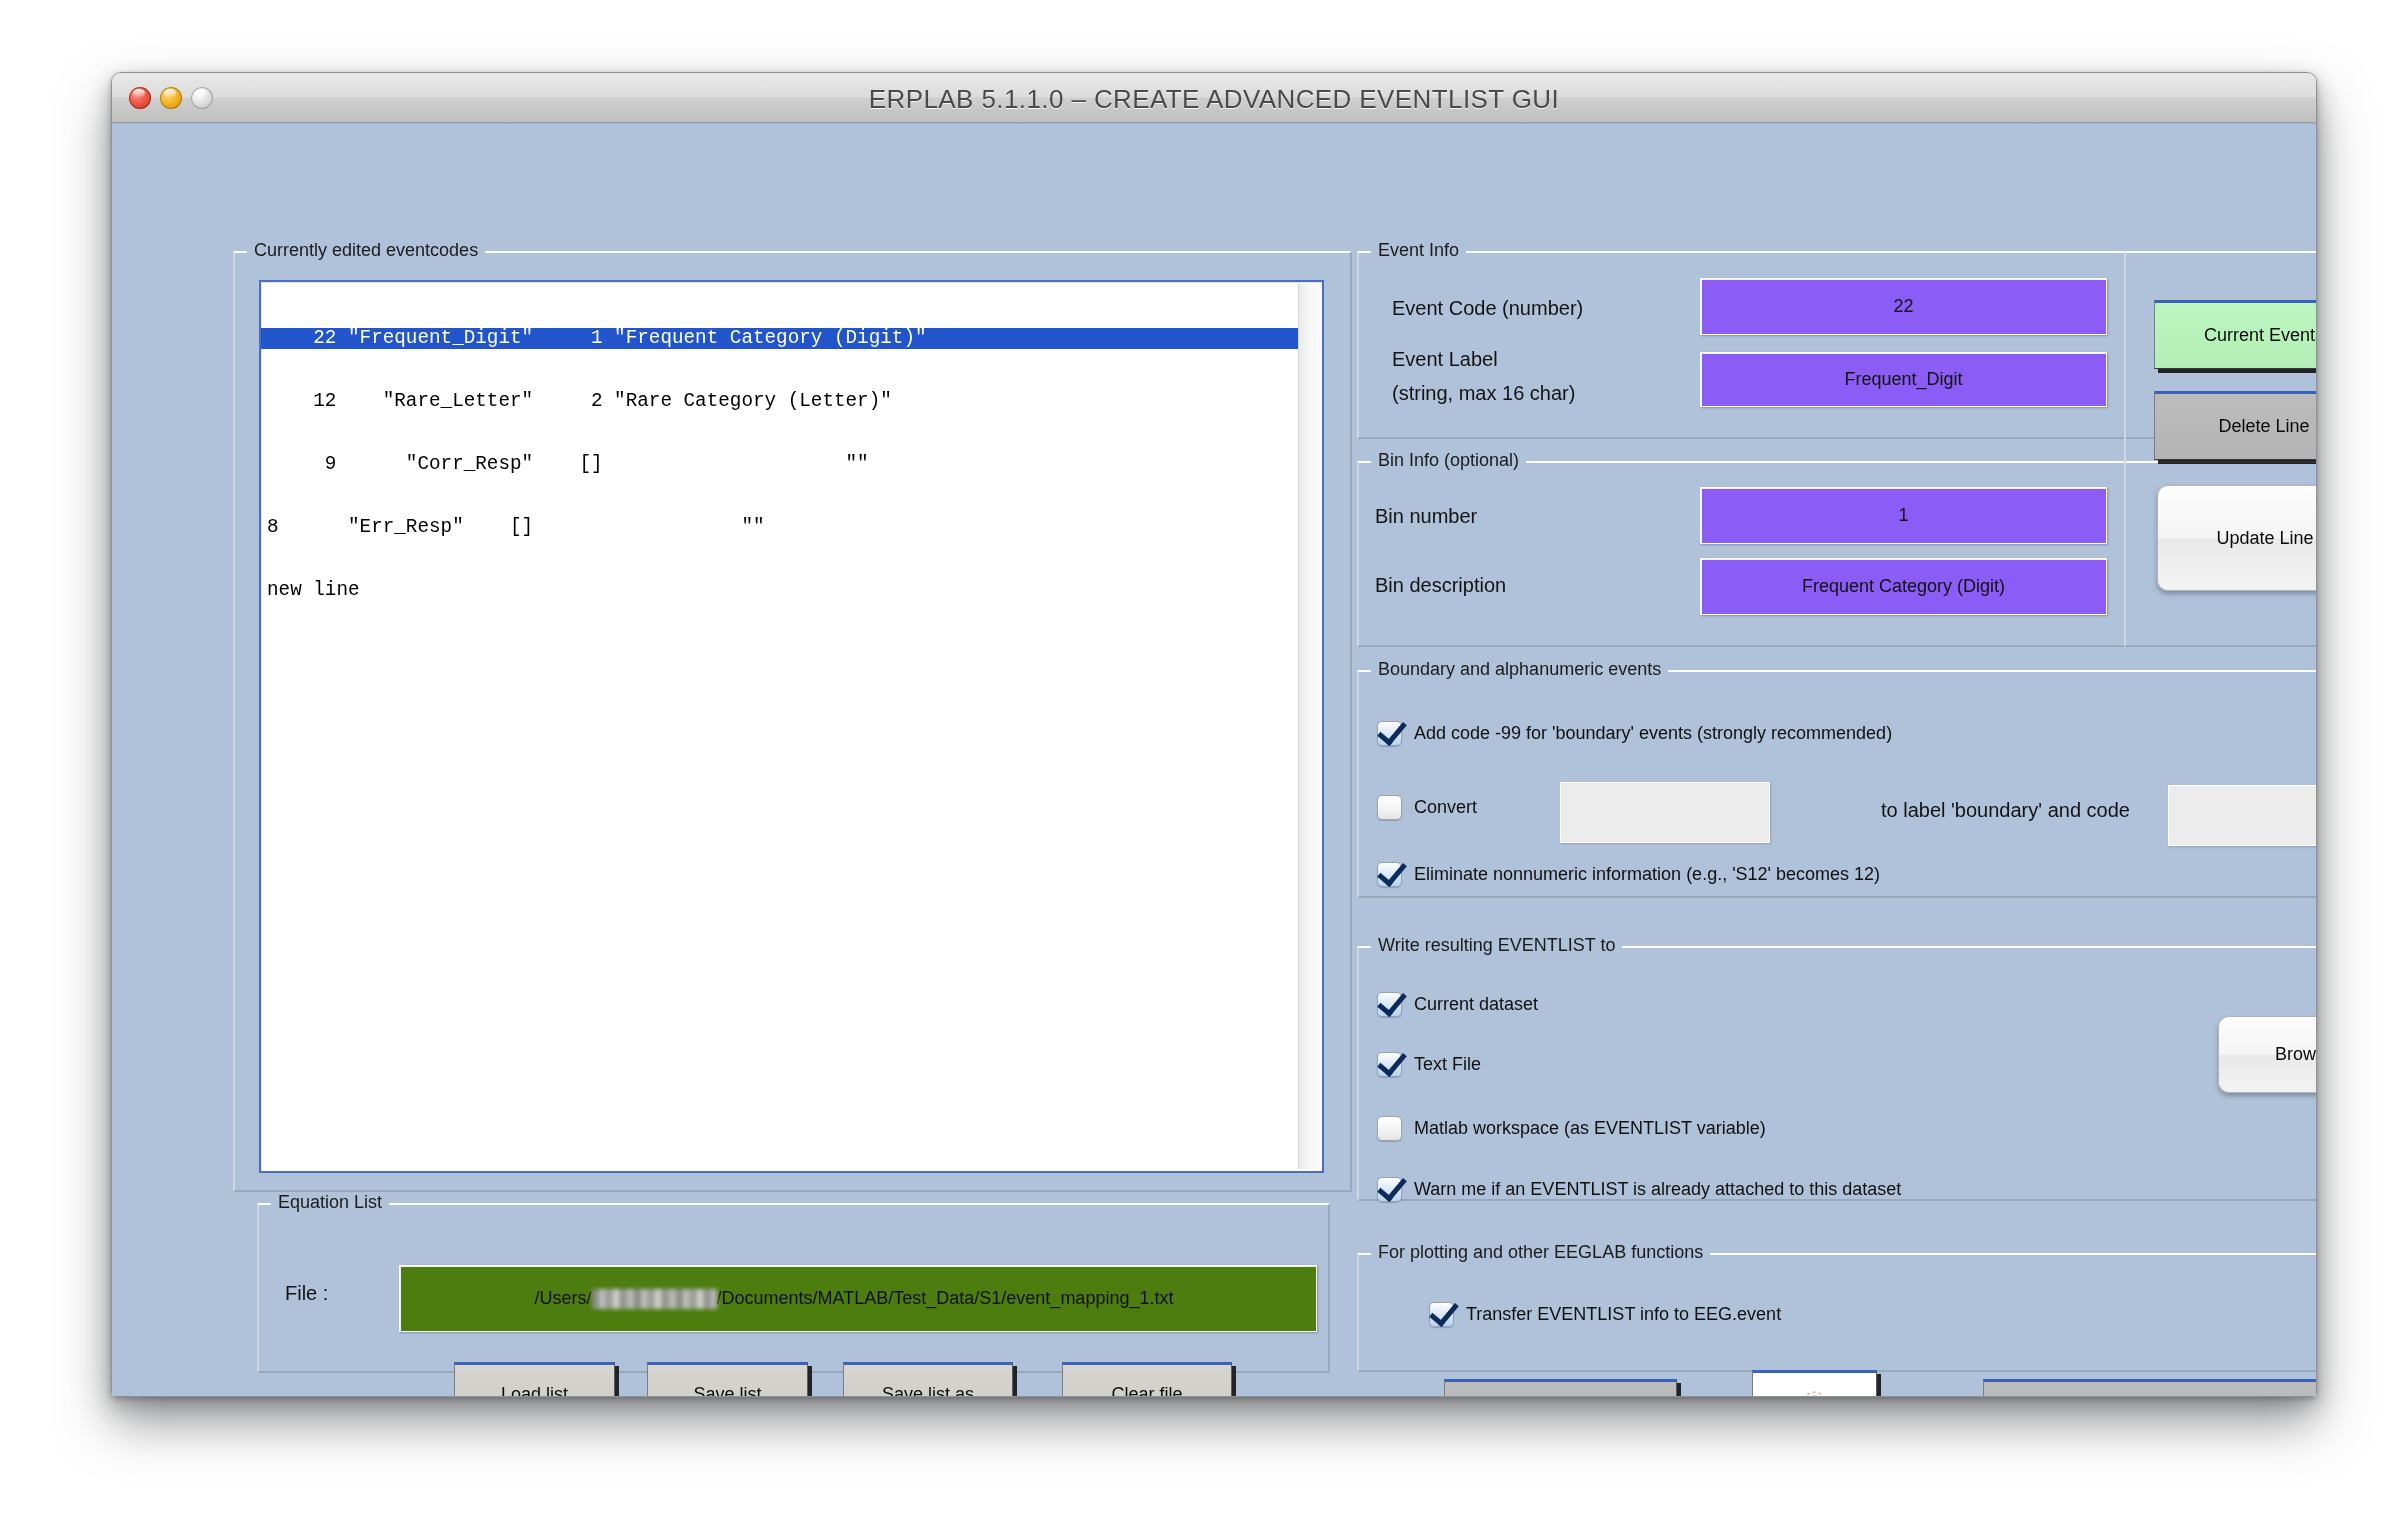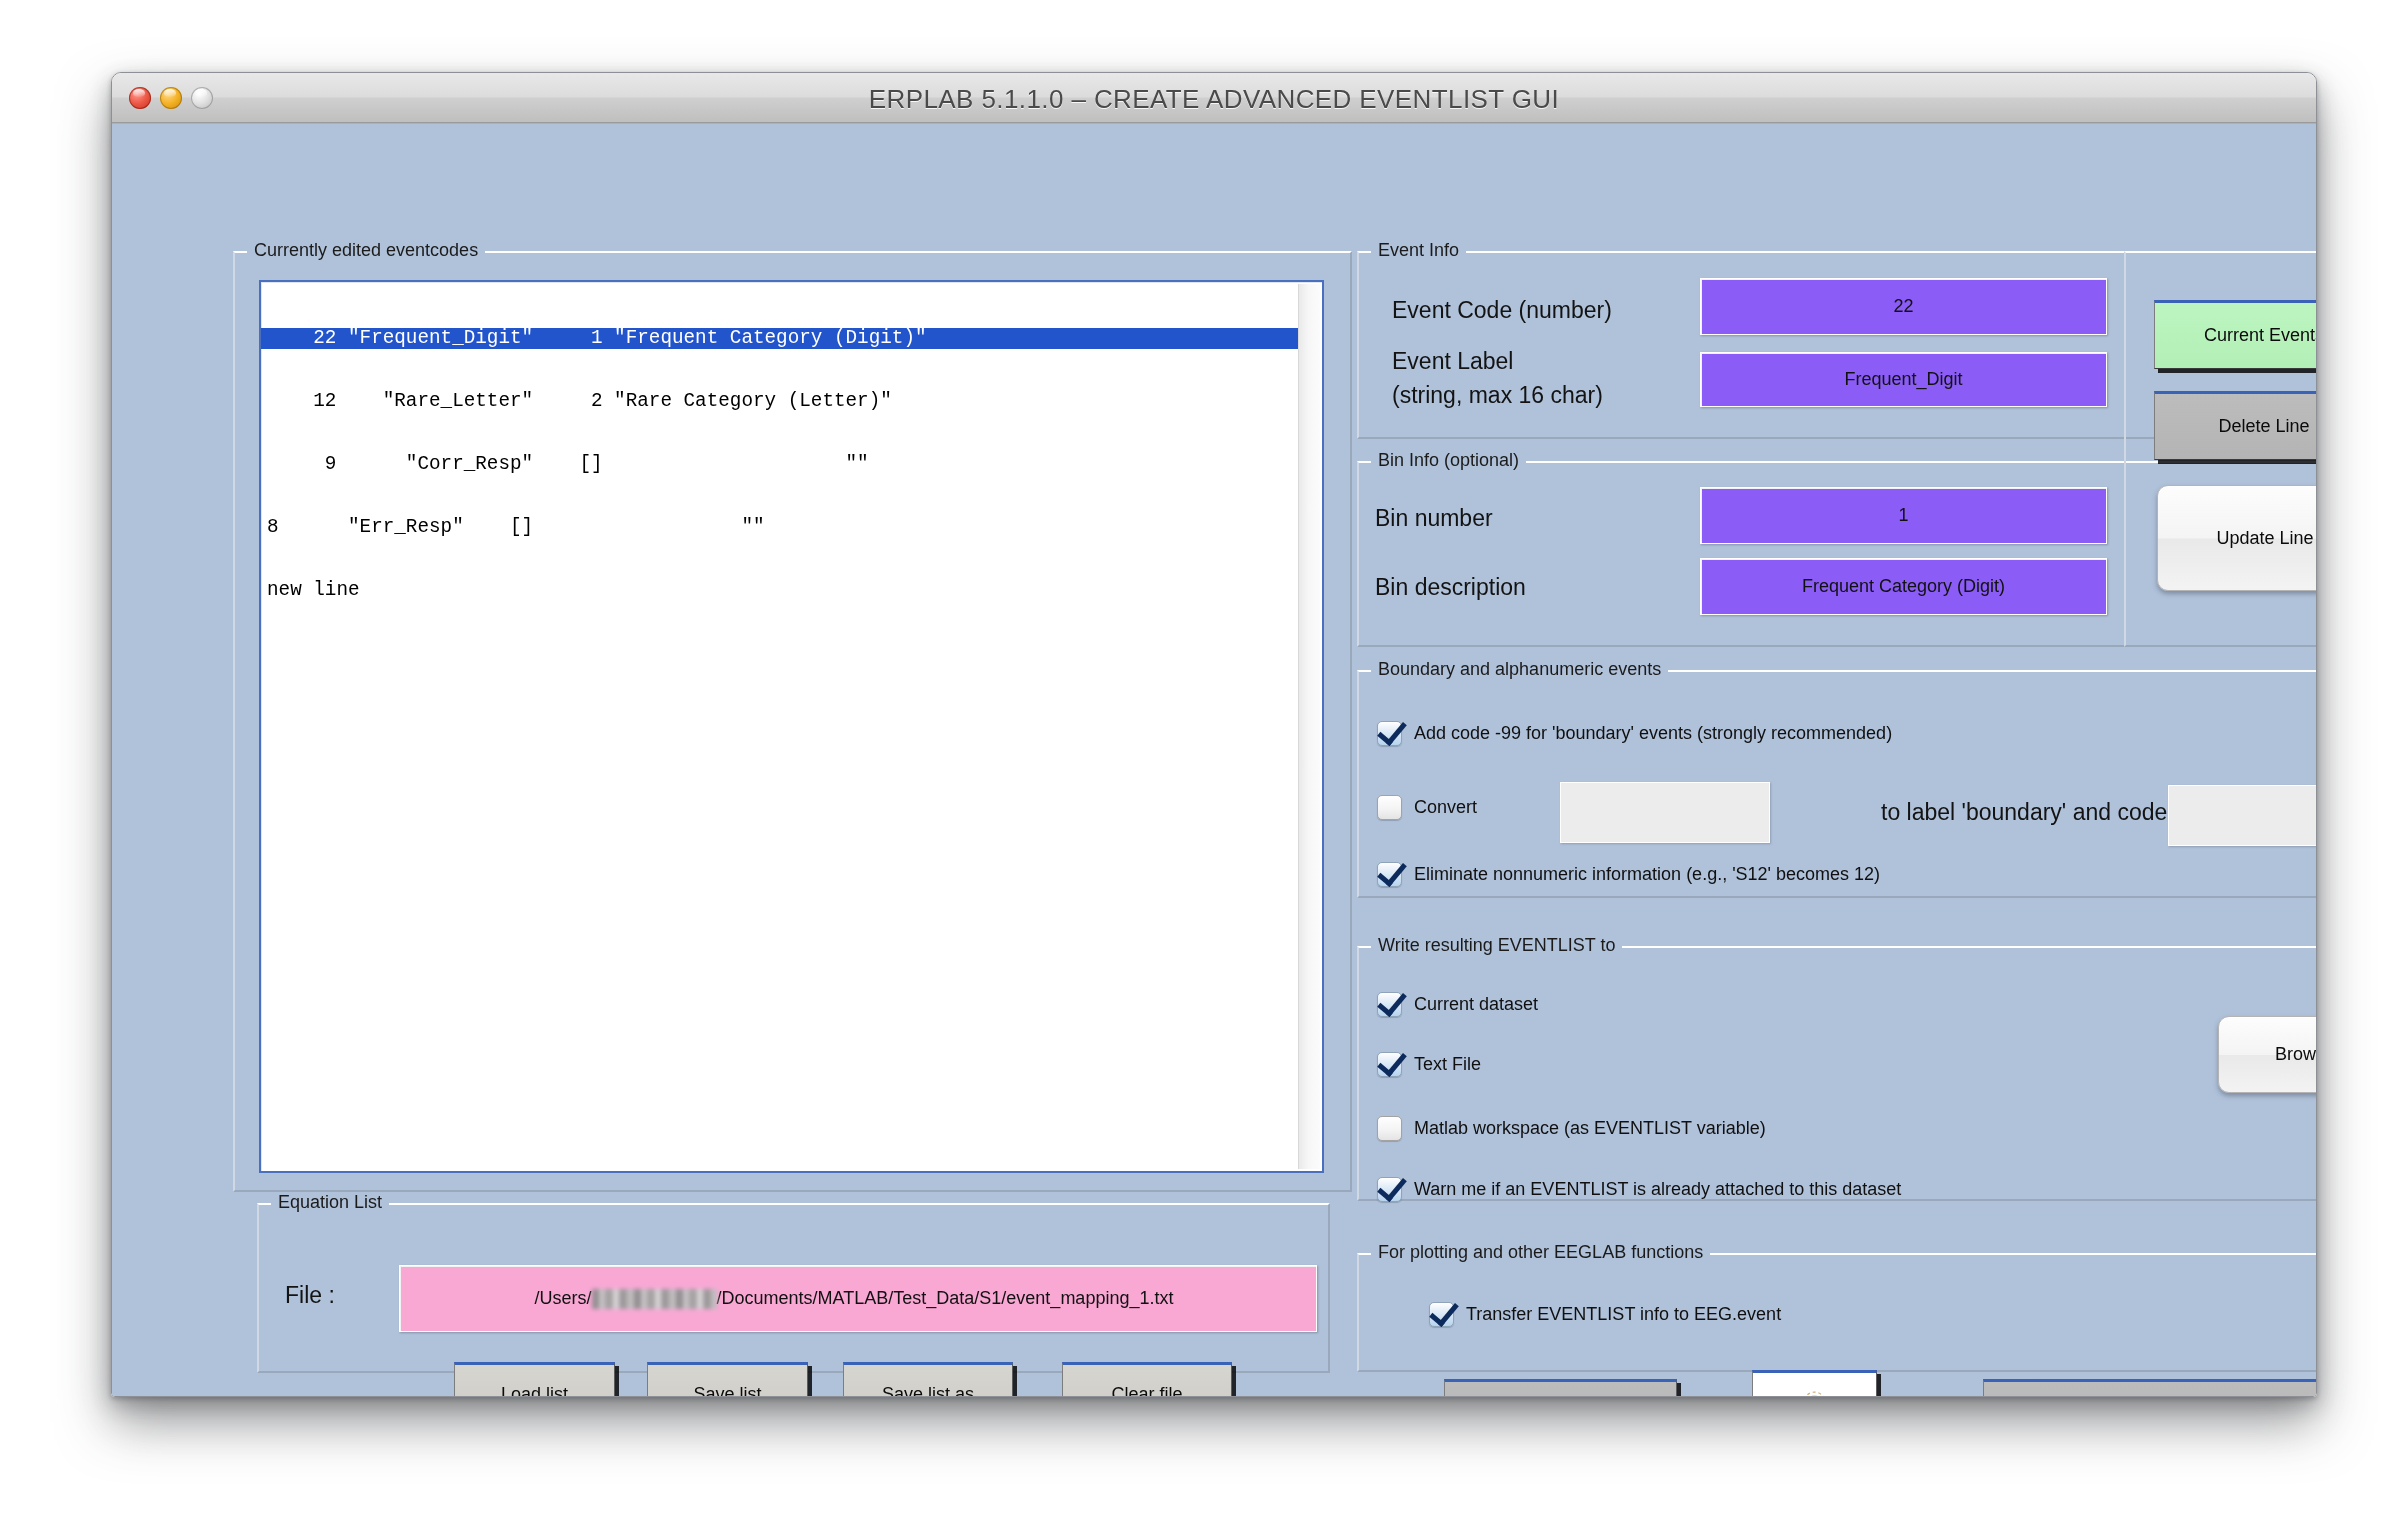--- a/index.html
+++ b/index.html
@@ -132,21 +132,21 @@
     position: absolute;
     right: 2px; top: 2px; bottom: 2px;
     width: 22px;
     background: linear-gradient(to right, #e9e9e9 0%, #f7f7f7 45%, #fbfbfb 100%);
     border-left: 1px solid #d8d8d8;
   }
 
   
   .lbl {
     position: absolute;
-    font-size: 23px;
+    font-size: 20px;
     color: #131313;
     white-space: nowrap;
   }
 
   
   .edit {
     position: absolute;
     background: #8b5cf6;
     border: 1px solid #ffffff;
     box-shadow: 1px 1px 2px rgba(80,90,105,0.45),
@@ -156,21 +156,21 @@
     justify-content: center;
     font-size: 18px;
     color: #111111;
     overflow: hidden;
   }
   .edit.disabled {
     background: #ececec;
     box-shadow: 1px 1px 2px rgba(80,90,105,0.35);
   }
   .edit.yellowfile {
-    background: #f9a8d4;
+    background: #4d7c0f;
     justify-content: center;
     padding-right: 8px;
   }
 
   
   .btn {
     position: absolute;
     display: flex;
     align-items: center;
     justify-content: center;

